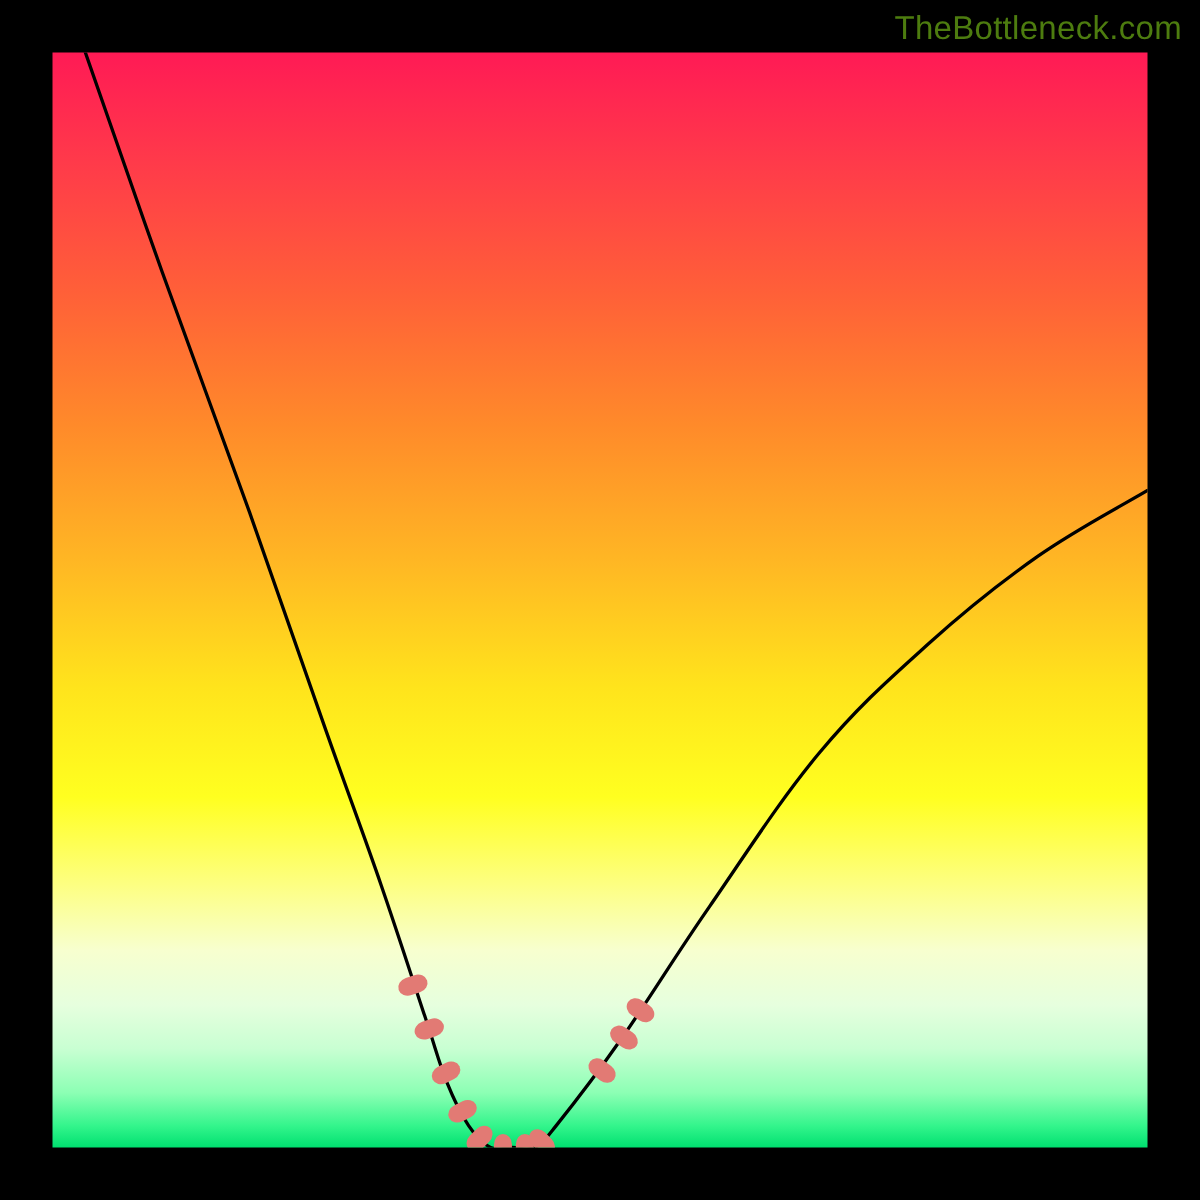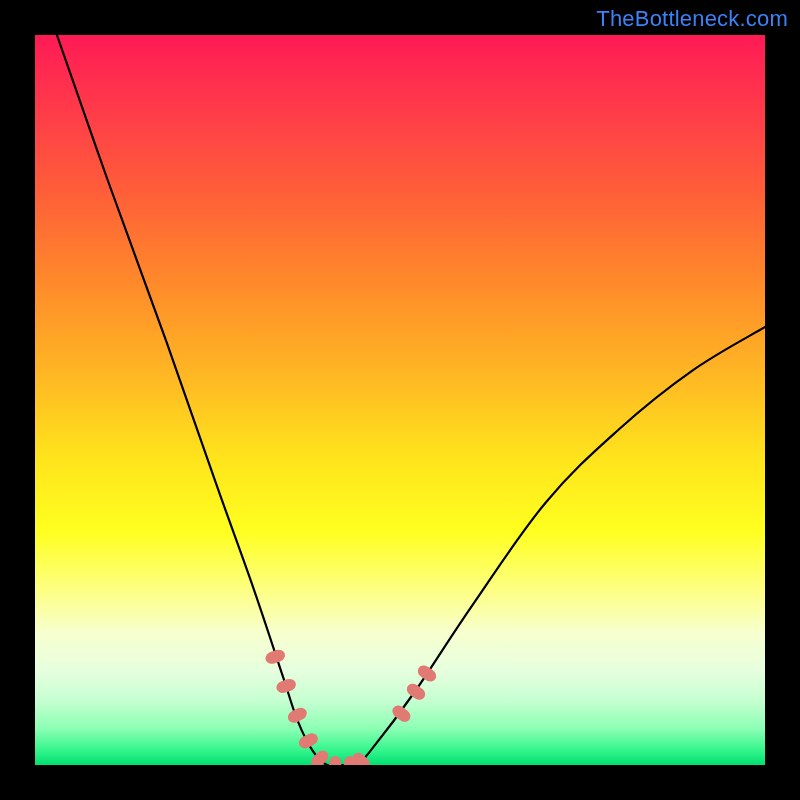--- a/index.html
+++ b/index.html
@@ -40,21 +40,21 @@
       #c8ffd2 91%,
       #8cffb4 95%,
       #34f58c 98%,
       #00e070 100%
     );
   }
   .watermark {
     position: absolute;
     top: 6px;
     right: 12px;
-    color: #3b82f6;
+    color: #4d7c0f;
     font-size: 22px;
     font-weight: 500;
     letter-spacing: 0.2px;
     user-select: none;
   }
   svg.curve {
     position: absolute;
     top: 0;
     left: 0;
     width: 730px;

